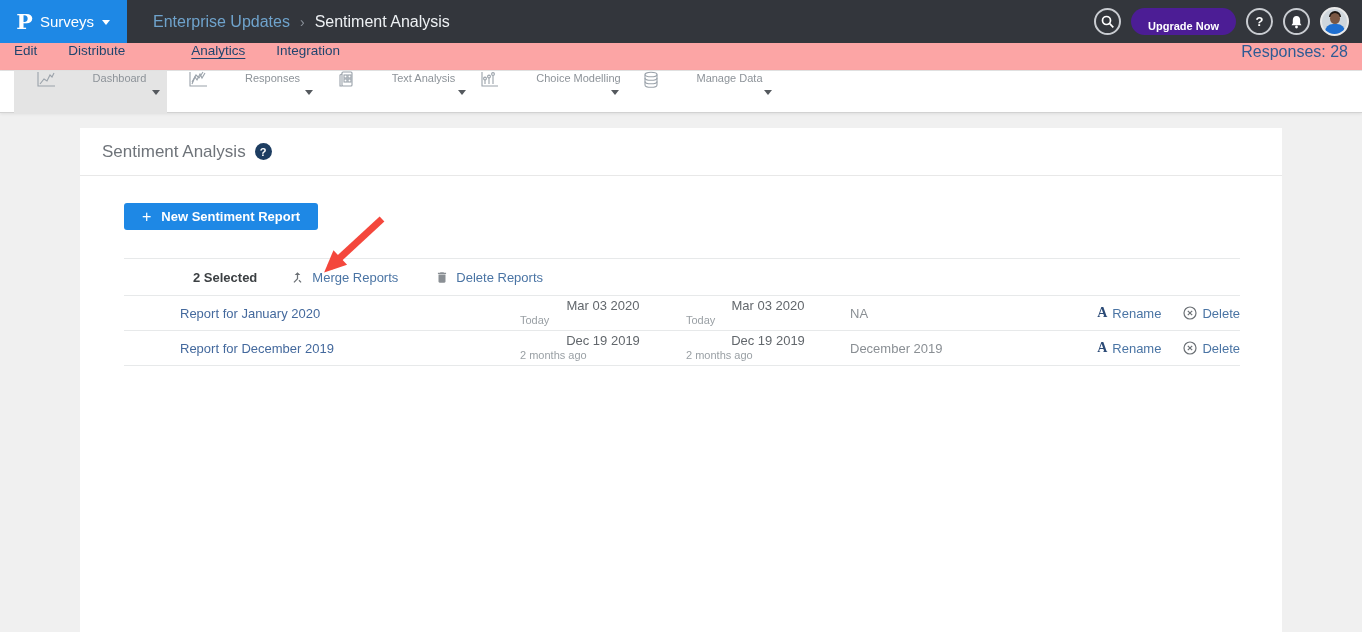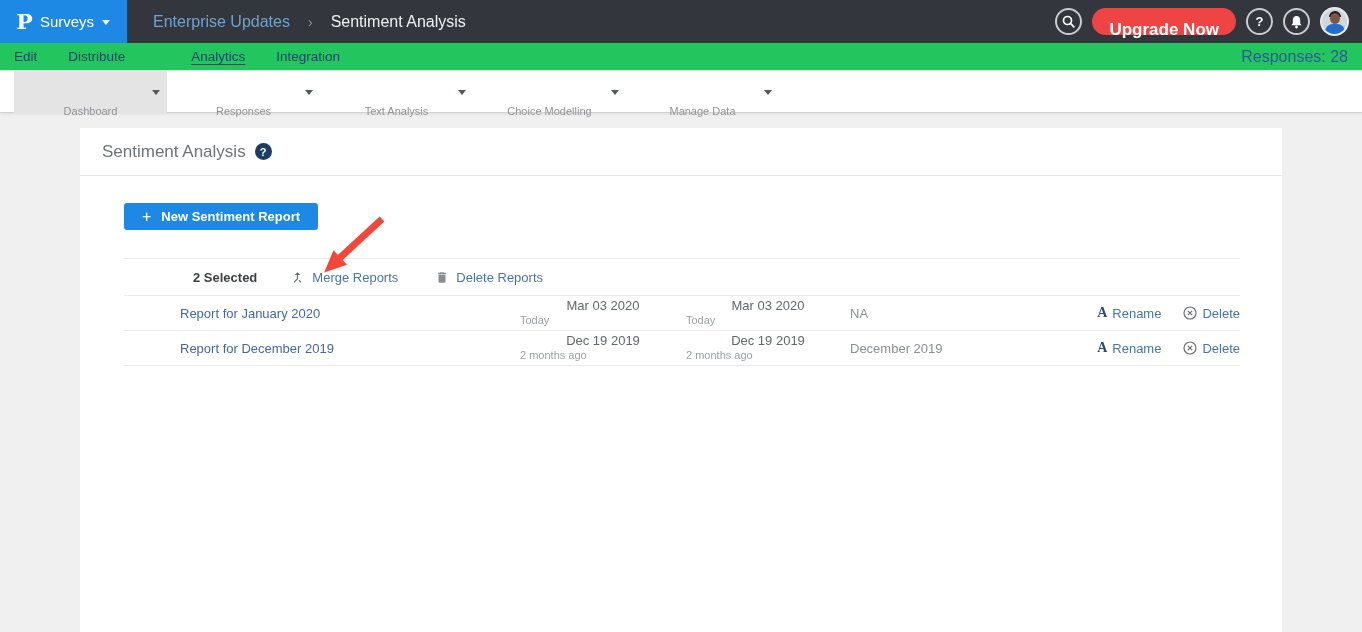--- a/index.html
+++ b/index.html
@@ -4,42 +4,42 @@
 <style>
   * { margin:0; padding:0; box-sizing:border-box; }
   html,body { width:1362px; height:632px; overflow:hidden; font-family:"Liberation Sans", sans-serif; background:#f0f0f0; }
 
   
   .topbar { height:43px; background:#33363c; display:flex; align-items:center; }
   .logo-block { width:127px; height:43px; background:#1e88e5; display:flex; align-items:center; justify-content:center; gap:8px; cursor:pointer; }
   .logo-glyph { color:#fff; font-size:20px; font-weight:bold; font-family:"DejaVu Serif", serif; transform:scaleX(1.1); }
   .product-name { color:#fff; font-size:15px; }
   .caret-down-white { width:0; height:0; border-left:4px solid transparent; border-right:4px solid transparent; border-top:5px solid #fff; margin-top:2px; }
-  .breadcrumb { display:flex; align-items:center; gap:18px; margin-left:26px; font-size:16px;justify-content:center; }
+  .breadcrumb { display:flex; align-items:center; gap:10px; margin-left:26px; font-size:16px;justify-content:center; }
   .bc-parent { color:#6fa3cc; }
   .bc-sep { color:#8a9099; font-size:14px; }
   .bc-current { color:#eef1f4; }
   .topbar-right { margin-left:auto; display:flex; align-items:center; gap:10px; padding-right:13px; }
   .circle-btn { width:27px; height:27px; border-radius:50%; border:2px solid #c9ccd1; display:flex; align-items:center; justify-content:center; cursor:pointer; color:#fff; font-size:13px; font-weight:bold; }
-  .upgrade-btn { background:#ef4444; color:#fff; border:none; border-radius:14px; height:27px; padding:12px 17px; font-size:17px; font-weight:bold; font-family:"Liberation Sans",sans-serif; cursor:pointer; }
+  .upgrade-btn { background:#4c1d95; color:#fff; border:none; border-radius:14px; height:27px; padding:12px 17px; font-size:11px; font-weight:bold; font-family:"Liberation Sans",sans-serif; cursor:pointer; }
   .avatar { width:29px; height:29px; border-radius:50%; border:2px solid #e9e9e9; background:#cfd6dc; position:relative; overflow:hidden; cursor:pointer; }
   .avatar .head { position:absolute; left:8px; top:4px; width:10px; height:11px; border-radius:50%; background:#7a5743; }
   .avatar .hair { position:absolute; left:7px; top:2px; width:12px; height:6px; border-radius:6px 6px 0 0; background:#1d1712; }
   .avatar .torso { position:absolute; left:3px; top:15px; width:20px; height:12px; border-radius:8px 8px 0 0; background:#1f6fd0; }
 
   
-  .navrow { height:28px; background:#22c55e; border-bottom:1px solid #e3e3e3; display:flex; align-items:center; padding:0 14px; }
+  .navrow { height:28px; background:#fca5a5; border-bottom:1px solid #e3e3e3; display:flex; padding:0 14px; }
   .nav-items { display:flex; gap:31px; }
   .nav-item { font-size:13.5px; color:#21456e; cursor:pointer; }
   .nav-item.active { text-decoration:underline; text-underline-offset:3px;margin-left:35px; }
   .responses { margin-left:auto; font-size:16px; color:#2e5b94; }
 
   
   .toolbar { height:42px; background:#fff; border-bottom:1px solid #d2d2d2; box-shadow:0 1px 3px rgba(0,0,0,0.08); display:flex; padding-left:14px; position:relative; z-index:2; }
-  .tab { width:153px; height:42px; display:flex; flex-direction:column; align-items:center; justify-content:center; position:relative; cursor:pointer;gap:36px; }
+  .tab { width:153px; height:42px; display:flex; flex-direction:row; justify-content:center; position:relative; cursor:pointer;gap:36px; }
   .tab.selected { background:#e4e4e4; }
   .tab-label { font-size:11px; color:#8d9399; margin-top:1px; }
   .tab-caret { position:absolute; right:7px; top:19px; width:0; height:0; border-left:4px solid transparent; border-right:4px solid transparent; border-top:5px solid #55595e; cursor:pointer; }
   .tab svg { stroke:#9aa2aa; fill:none; stroke-width:1.1; }
 
   
   .main { position:relative; height:519px; background:#f0f0f0; }
   .card { position:absolute; left:80px; right:80px; top:15px; bottom:0; background:#fff; }
   .card-header { height:48px; display:flex; align-items:center; padding:0 22px; border-bottom:1px solid #e8e8e8; }
   .page-title { font-size:17px; color:#6f747a; }

